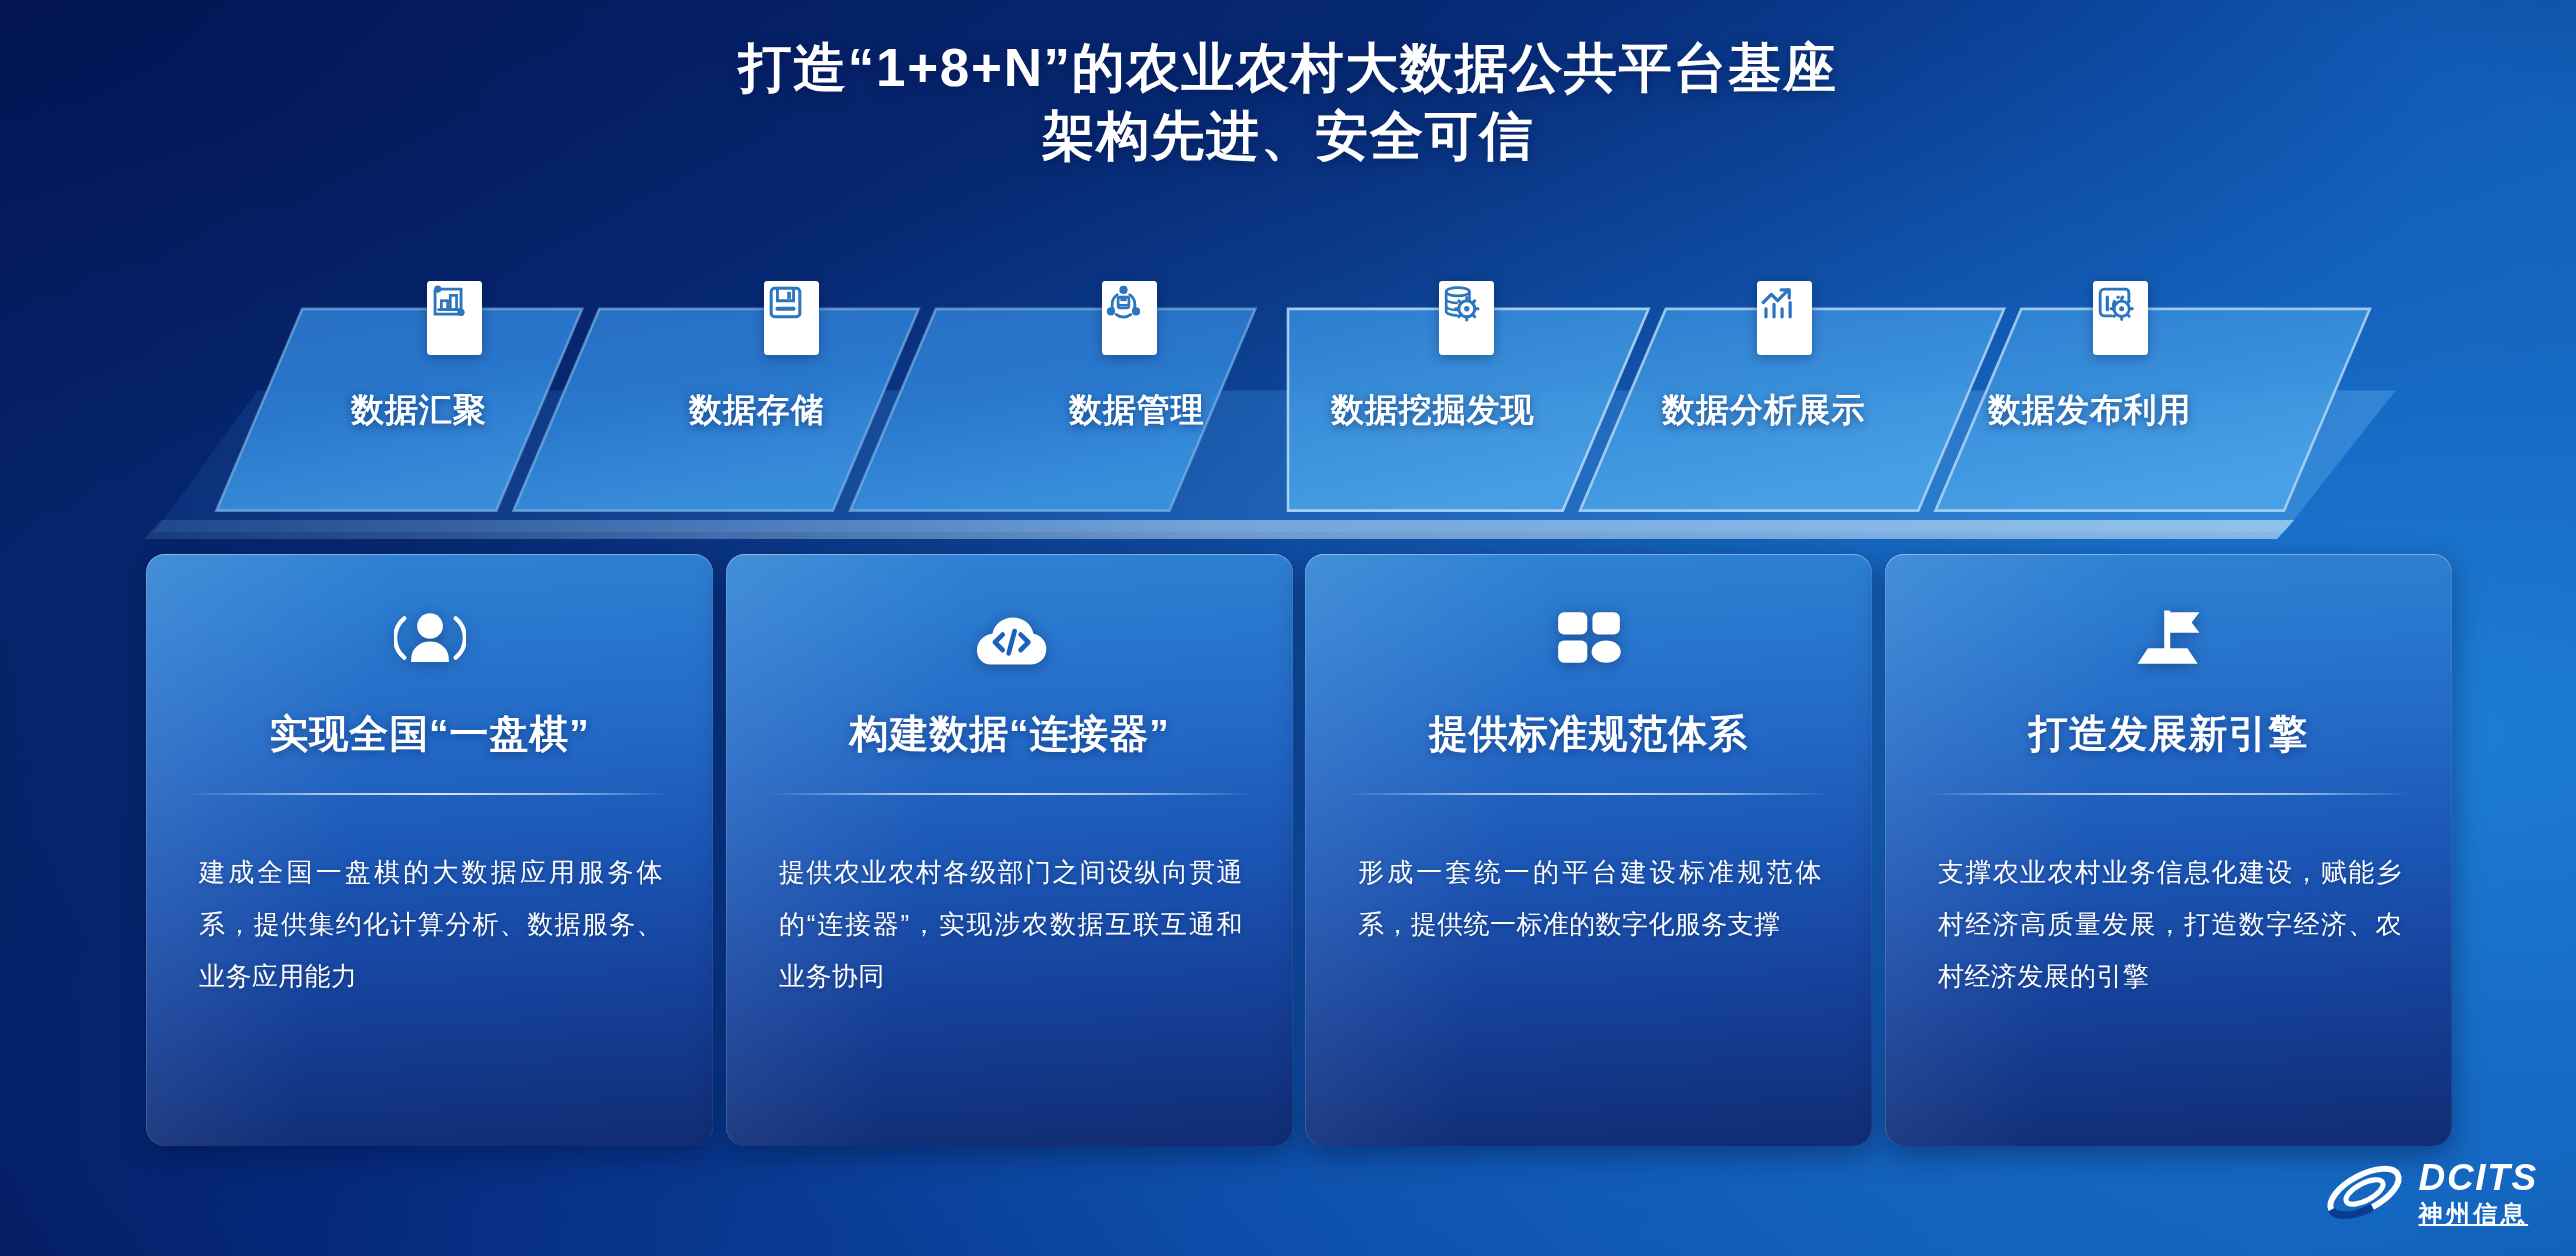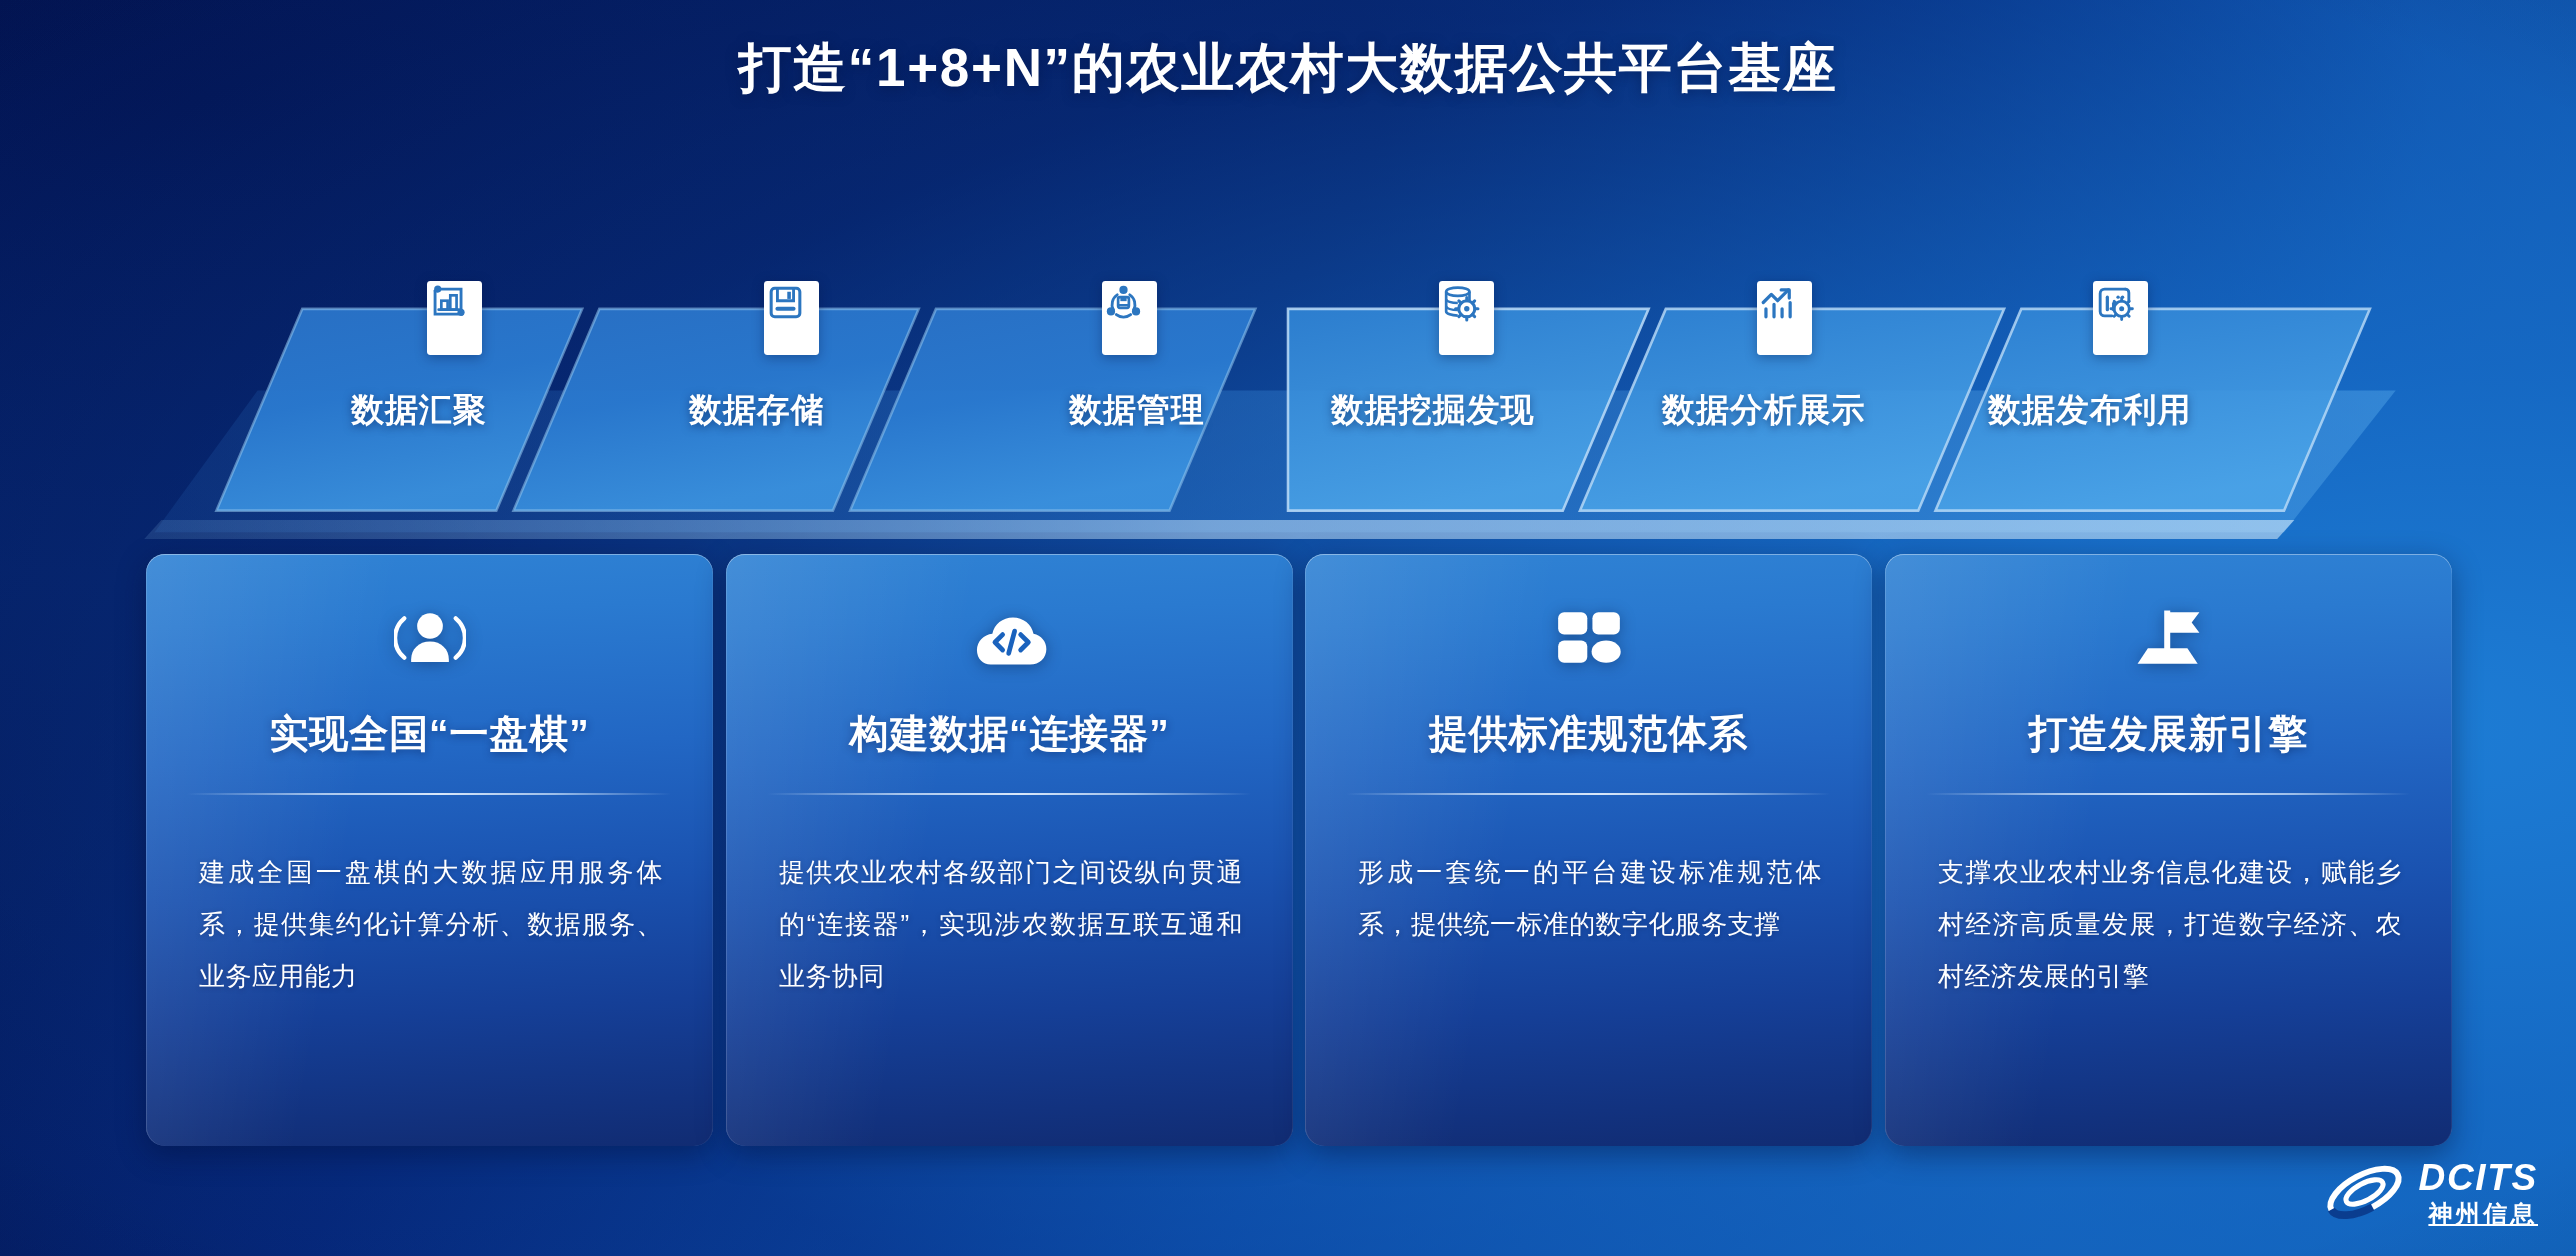--- a/index.html
+++ b/index.html
@@ -97,37 +97,38 @@
     letter-spacing:0.4px; text-align:justify;
     text-shadow:0 0.9px 5.2px rgba(0,18,60,.35);
   }
 
   
   #logo{
     position:absolute; right:38px; bottom:29px;
     display:flex; align-items:center; gap:13.7px; z-index:7;
   }
   #logo .mark svg{ display:block; }
-  #logo .words{ display:flex; flex-direction:column; line-height:1;align-items:flex-end; }
+  #logo .words{ display:flex; flex-direction:column; line-height:1; }
   #logo .en{
     color:#fff; font-size:37px; font-weight:bold;
     letter-spacing:1.7px; font-style:italic;
   }
   #logo .cn{
     color:#fff; font-size:24px; font-weight:bold;
     letter-spacing:3.4px; margin-top:6px;text-decoration:underline;
   }
 </style>
 </head>
 <body>
 
 <div id="stage">
 
   <div id="title">
     <div class="l1">打造“1+8+N”的农业农村大数据公共平台基座</div>
+    <div class="l2">架构先进、安全可信</div>
   </div>
 
   <div id="ribbon">
     <svg width="2576" height="275" viewBox="0 0 3000 320" xmlns="http://www.w3.org/2000/svg">
       <defs>
         <linearGradient id="gBase" x1="0" y1="0" x2="1" y2="0">
           <stop offset="0" stop-color="#1b4f9e" stop-opacity="0.30"></stop>
           <stop offset="0.45" stop-color="#2a74c6" stop-opacity="0.45"></stop>
           <stop offset="1" stop-color="#4fa2e6" stop-opacity="0.50"></stop>
         </linearGradient>

